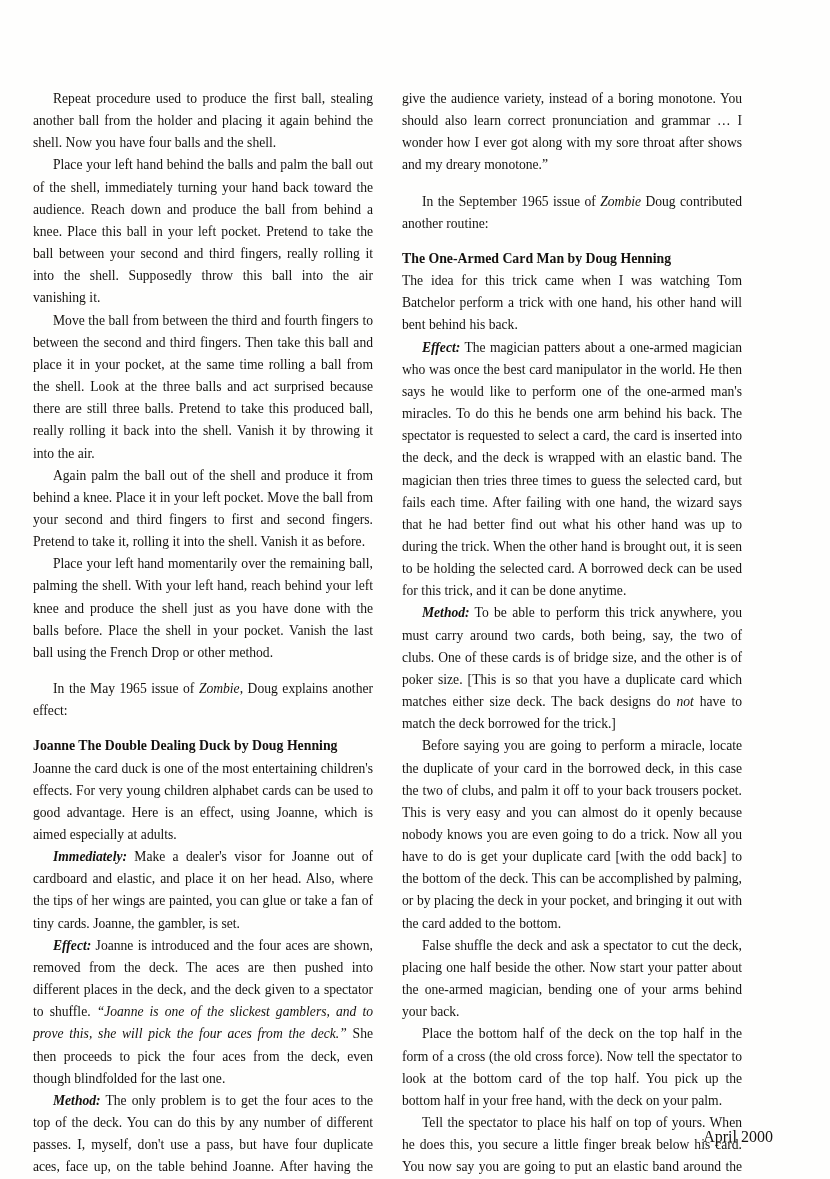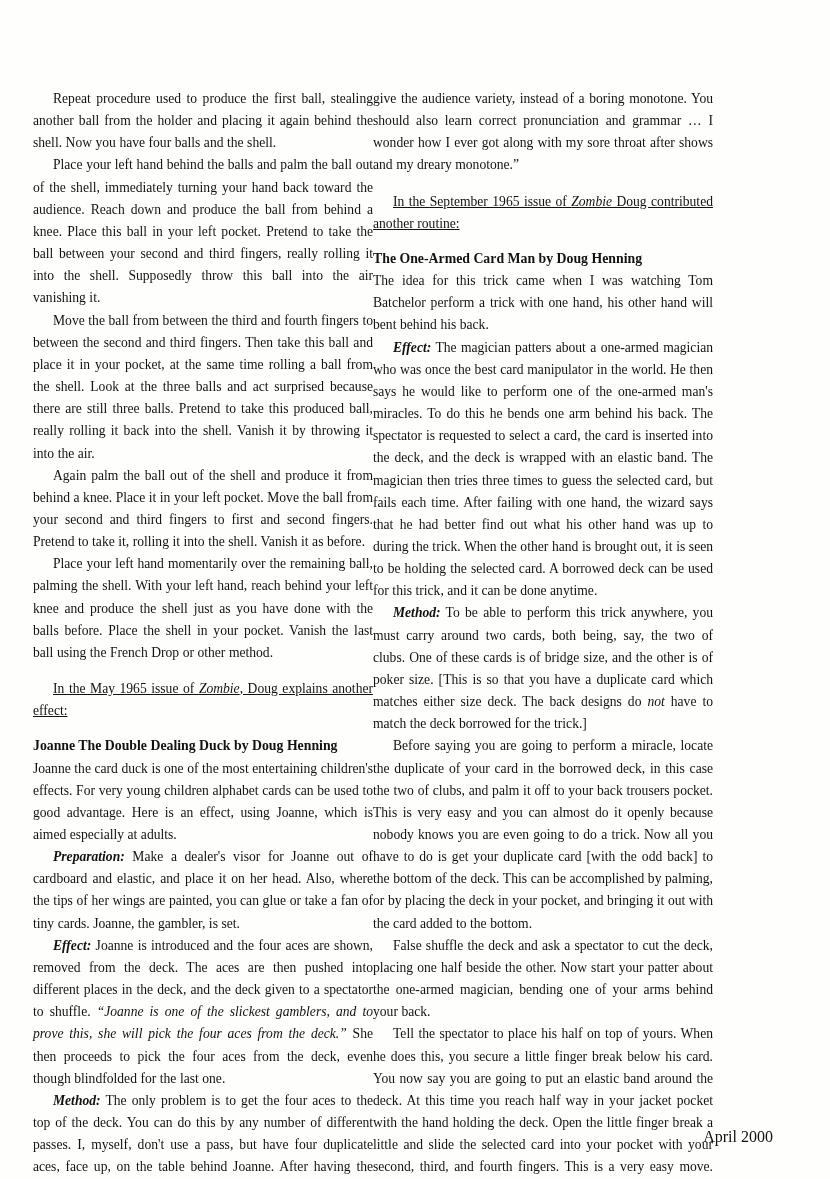--- a/index.html
+++ b/index.html
@@ -26,20 +26,21 @@
   }
 
   .text-block {
     position: absolute;
     left: 33px;
     top: 88px;
     width: 740px;
     height: 1020px;
     display: flex;
     flex-direction: row;
+    gap: 29px;
   }
 
   .col {
     width: 340px;
     flex: 0 0 340px;
   }
 
   p {
     margin: 0;
     font-size: 13.6px;
@@ -50,21 +51,20 @@
     hyphens: manual;
     word-spacing: 0.1px;
   }
 
   p.noindent {
     text-indent: 0;
   }
 
   p.spaced-before {
     margin-top: 14px;
-    text-decoration: underline;
   }
 
   h3.heading {
     margin: 0;
     font-size: 13.8px;
     line-height: 22.15px;
     font-weight: bold;
     text-indent: 0;
   }
 
@@ -110,21 +110,21 @@
       <p>Move the ball from between the third and fourth fingers to between the second and third fingers. Then take this ball and place it in your pocket, at the same time rolling a ball from the shell. Look at the three balls and act surprised because there are still three balls. Pretend to take this produced ball, really rolling it back into the shell. Vanish it by throwing it into the air.</p>
       <p>Again palm the ball out of the shell and produce it from behind a knee. Place it in your left pocket. Move the ball from your second and third fingers to first and second fingers. Pretend to take it, rolling it into the shell. Vanish it as before.</p>
       <p>Place your left hand momentarily over the remaining ball, palming the shell. With your left hand, reach behind your left knee and produce the shell just as you have done with the balls before. Place the shell in your pocket. Vanish the last ball using the French Drop or other method.</p>
 
       <p class="spaced-before"><span>In the May 1965 issue of </span><span class="ital">Zombie</span><span>, Doug explains another effect:</span></p>
 
       <h3 class="heading gap-above">Joanne The Double Dealing Duck by Doug Henning</h3>
 
       <p class="noindent">Joanne the card duck is one of the most entertaining children's effects. For very young children alphabet cards can be used to good advantage. Here is an effect, using Joanne, which is aimed especially at adults.</p>
 
-      <p><span class="runin">Preparation:</span><span> Make a dealer's visor for Joanne out of cardboard and elastic, and place it on her head. Also, where the tips of her wings are painted, you can glue or take a fan of tiny cards. Joanne, the gambler, is set.</span></p>
+      <p><span class="runin">Immediately:</span><span> Make a dealer's visor for Joanne out of cardboard and elastic, and place it on her head. Also, where the tips of her wings are painted, you can glue or take a fan of tiny cards. Joanne, the gambler, is set.</span></p>
 
       <p><span class="runin">Effect:</span><span> Joanne is introduced and the four aces are shown, removed from the deck. The aces are then pushed into different places in the deck, and the deck given to a spectator to shuffle. </span><span class="quote-ital">“Joanne is one of the slickest gamblers, and to prove this, she will pick the four aces from the deck.”</span><span> She then proceeds to pick the four aces from the deck, even though blindfolded for the last one.</span></p>
 
       <p><span class="runin">Method:</span><span> The only problem is to get the four aces to the top of the deck. You can do this by any number of different passes. I, myself, don't use a pass, but have four duplicate aces, face up, on the table behind Joanne. After having the aces shuffled into the deck, you place the deck down behind Joanne, on top of the aces, and pick up Joanne at the same time with your other hand. The aces are now on top of the deck, ready for Joanne to find them. With this method the spectators themselves can be allowed to shuffle the deck to mix the aces.</span></p>
 
     </div>
 
     <div class="col">
 
       <p class="noindent">give the audience variety, instead of a boring monotone. You should also learn correct pronunciation and grammar … I wonder how I ever got along with my sore throat after shows and my dreary monotone.”</p>
@@ -134,20 +134,21 @@
       <h3 class="heading gap-above">The One-Armed Card Man by Doug Henning</h3>
 
       <p class="noindent">The idea for this trick came when I was watching Tom Batchelor perform a trick with one hand, his other hand will bent behind his back.</p>
 
       <p><span class="runin">Effect:</span><span> The magician patters about a one-armed magician who was once the best card manipulator in the world. He then says he would like to perform one of the one-armed man's miracles. To do this he bends one arm behind his back. The spectator is requested to select a card, the card is inserted into the deck, and the deck is wrapped with an elastic band. The magician then tries three times to guess the selected card, but fails each time. After failing with one hand, the wizard says that he had better find out what his other hand was up to during the trick. When the other hand is brought out, it is seen to be holding the selected card. A borrowed deck can be used for this trick, and it can be done anytime.</span></p>
 
       <p><span class="runin">Method:</span><span> To be able to perform this trick anywhere, you must carry around two cards, both being, say, the two of clubs. One of these cards is of bridge size, and the other is of poker size. [This is so that you have a duplicate card which matches either size deck. The back designs do </span><span class="ital">not</span><span> have to match the deck borrowed for the trick.]</span></p>
 
       <p>Before saying you are going to perform a miracle, locate the duplicate of your card in the borrowed deck, in this case the two of clubs, and palm it off to your back trousers pocket. This is very easy and you can almost do it openly because nobody knows you are even going to do a trick. Now all you have to do is get your duplicate card [with the odd back] to the bottom of the deck. This can be accomplished by palming, or by placing the deck in your pocket, and bringing it out with the card added to the bottom.</p>
       <p>False shuffle the deck and ask a spectator to cut the deck, placing one half beside the other. Now start your patter about the one-armed magician, bending one of your arms behind your back.</p>
+      <p>Place the bottom half of the deck on the top half in the form of a cross (the old cross force). Now tell the spectator to look at the bottom card of the top half. You pick up the bottom half in your free hand, with the deck on your palm.</p>
       <p>Tell the spectator to place his half on top of yours. When he does this, you secure a little finger break below his card. You now say you are going to put an elastic band around the deck. At this time you reach half way in your jacket pocket with the hand holding the deck. Open the little finger break a little and slide the selected card into your pocket with your second, third, and fourth fingers. This is a very easy move. Immediately grab an elastic band previously placed in your pocket, and bring your hand out.</p>
 
     </div>
 
   </div>
 
   <div class="folio">April 2000</div>
 
 </div>
 

